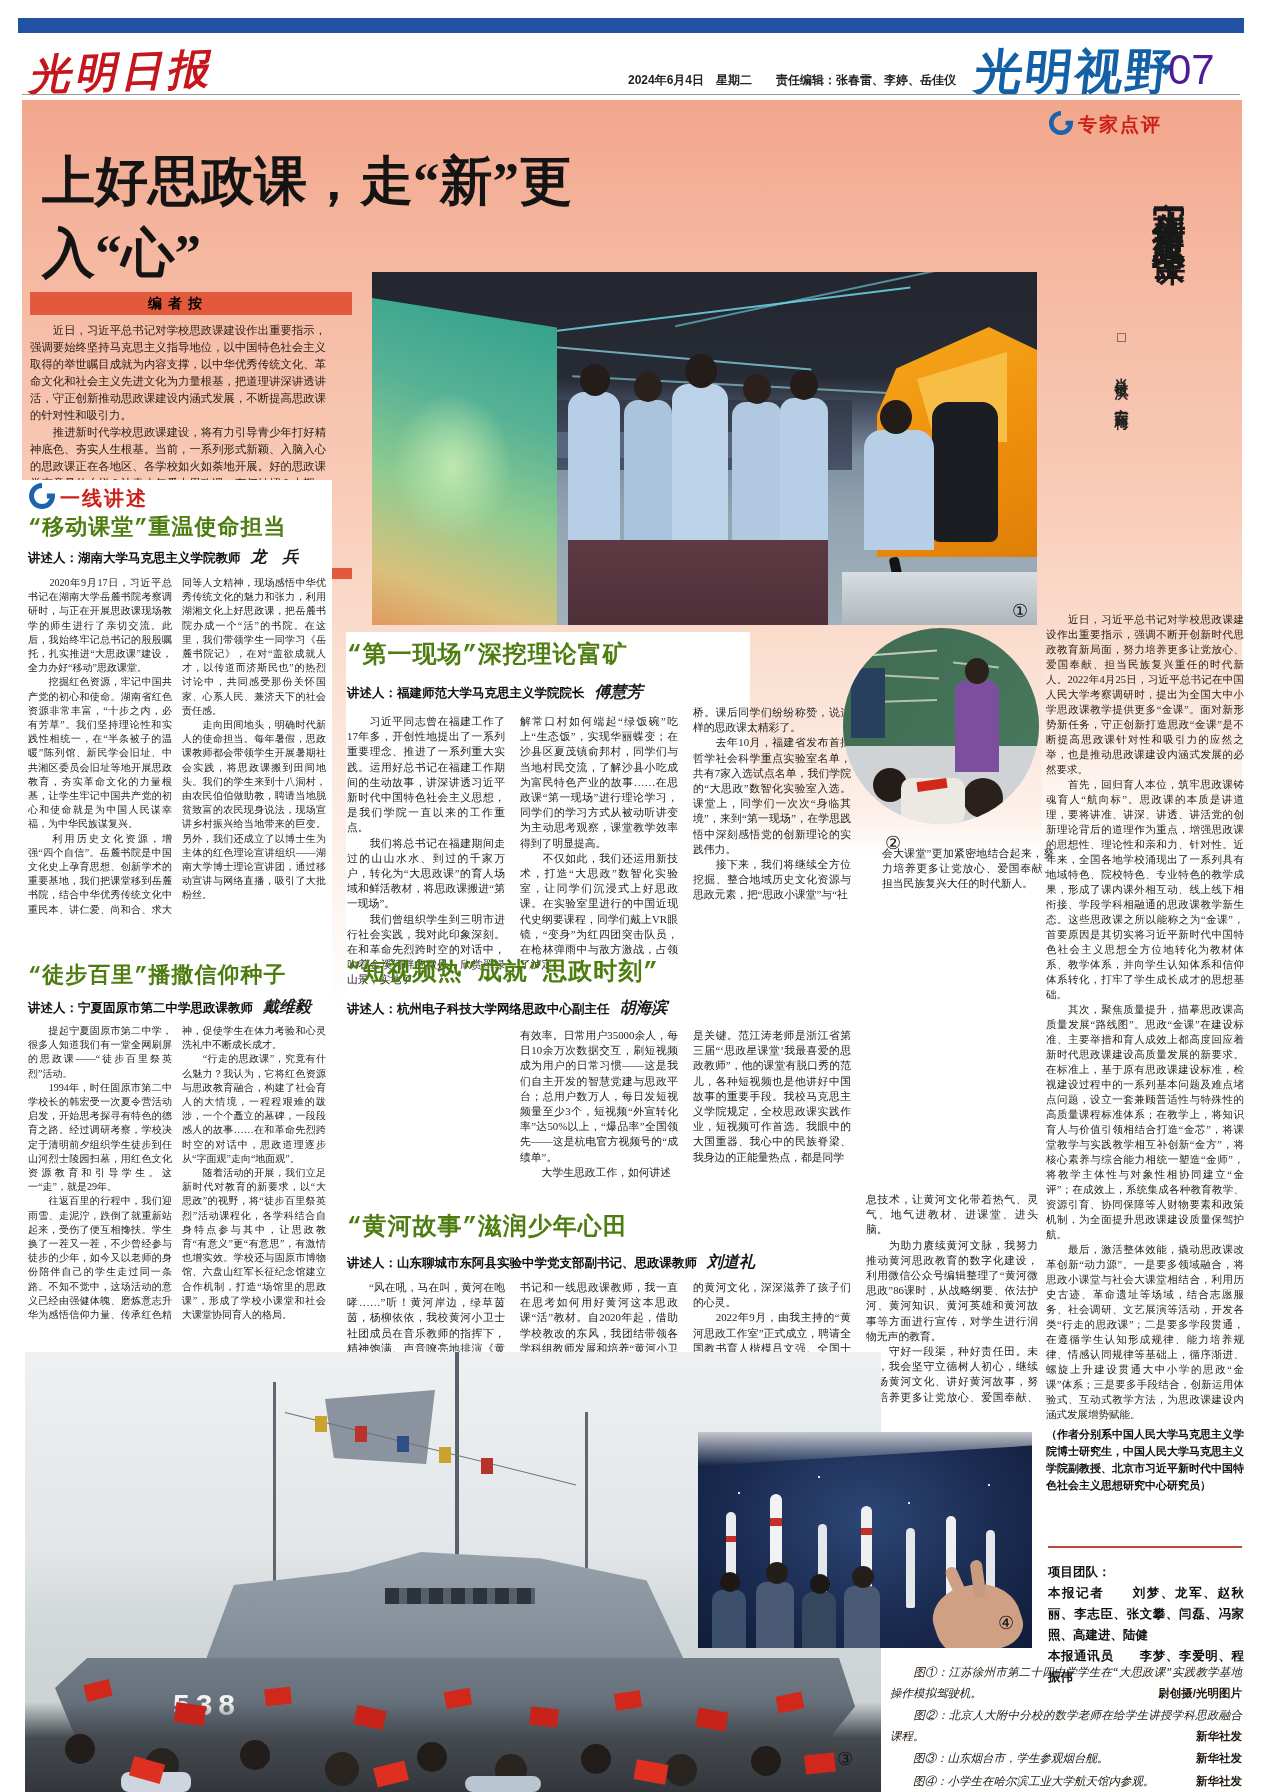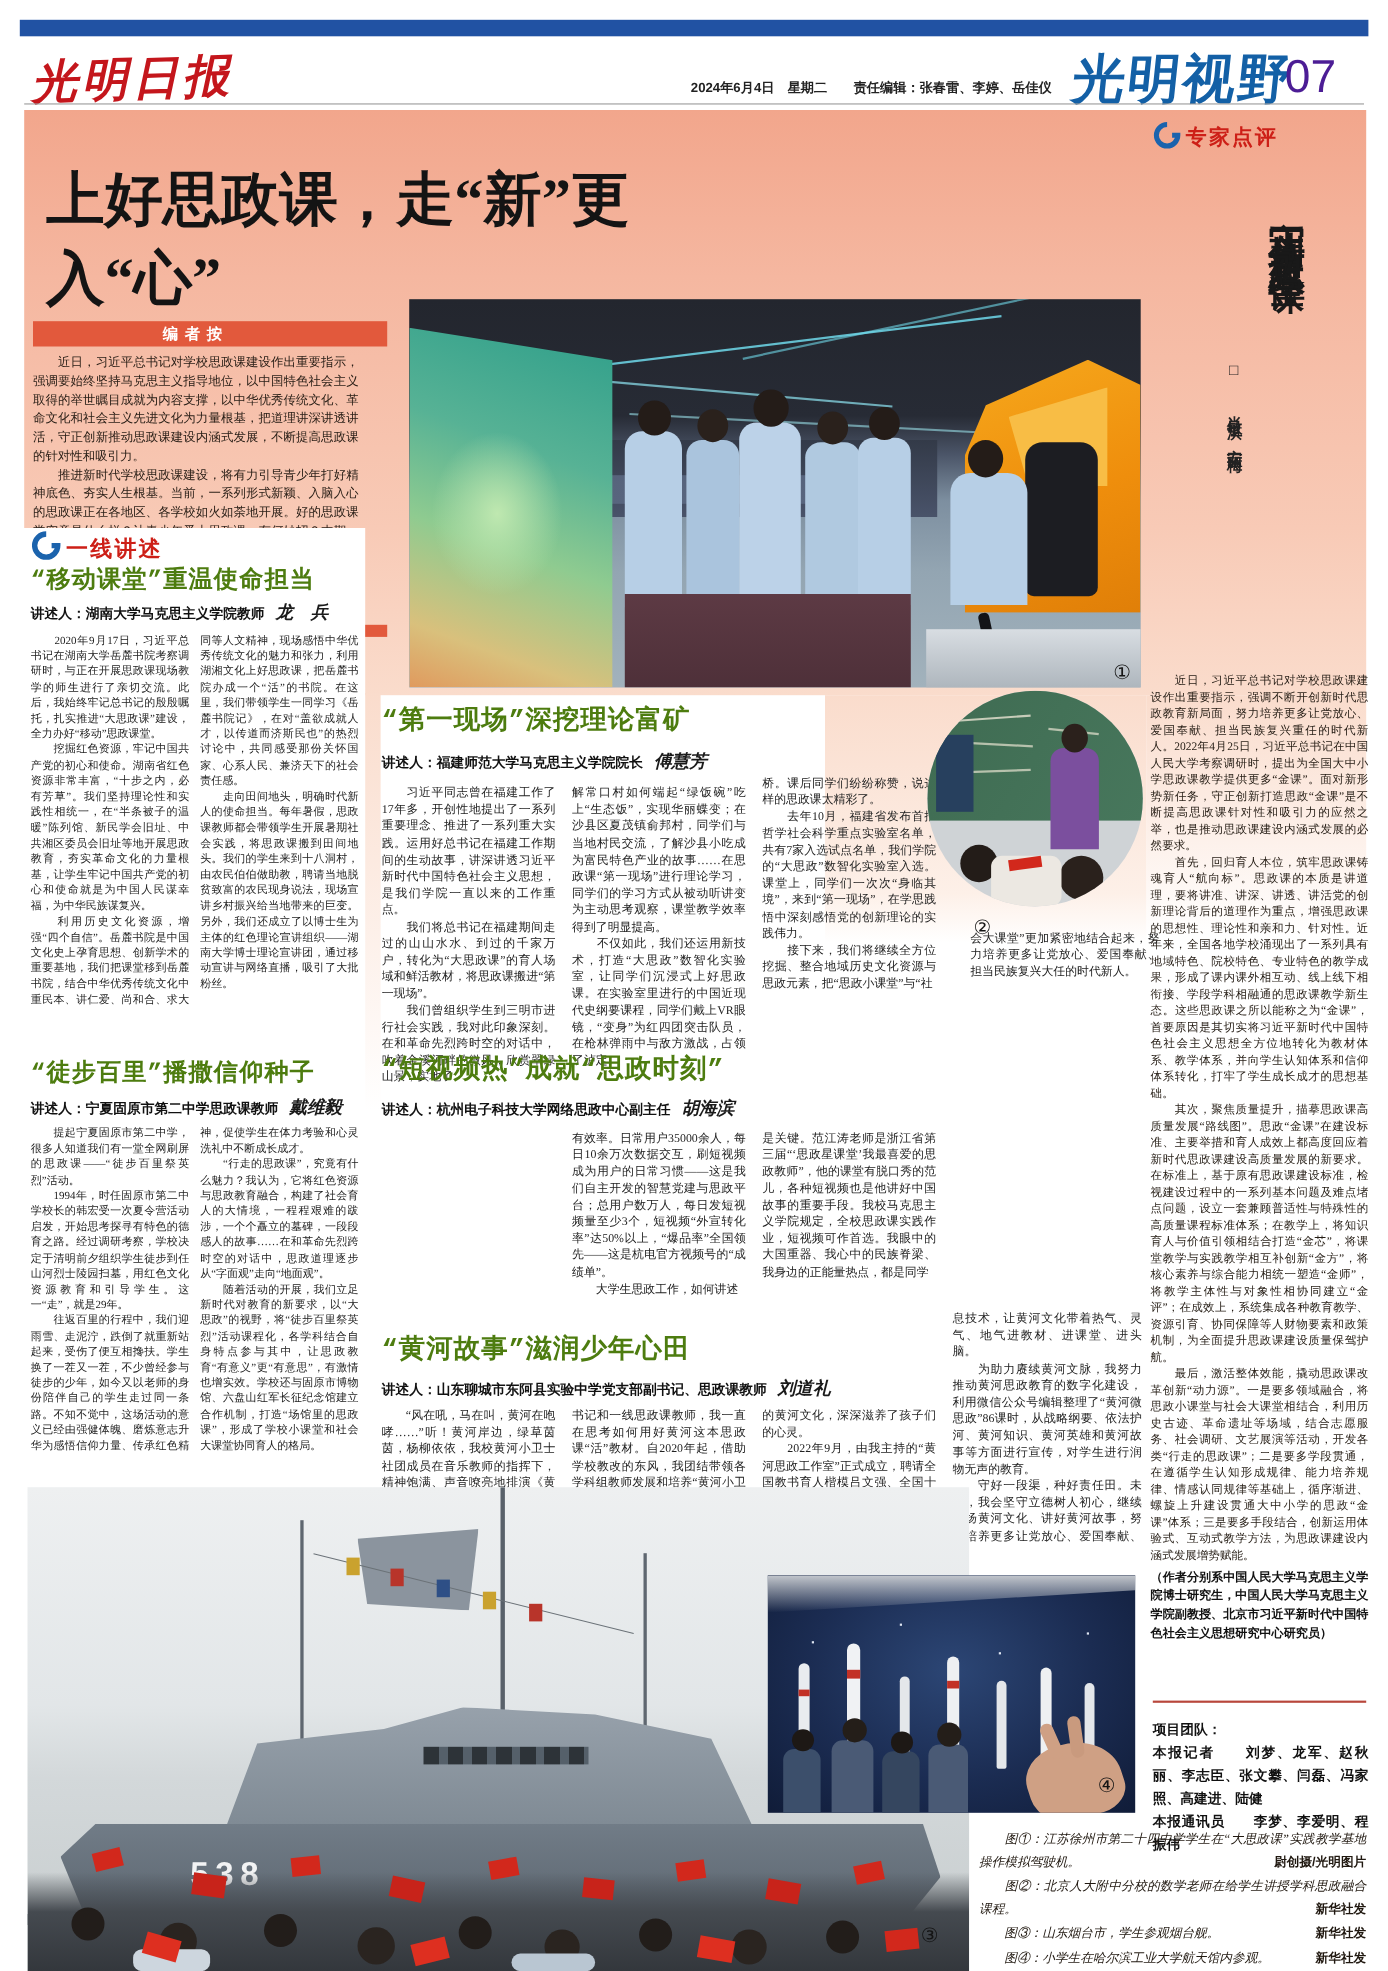--- a/index.html
+++ b/index.html
@@ -34,21 +34,21 @@
 
   <div class="abs" style="left:22px;top:100px;width:1220px;height:380px;background:linear-gradient(180deg,#f2a68c 0%,#f5b7a0 40%,#f8cab6 100%);"></div>
   <div class="abs" style="left:332px;top:480px;width:910px;height:152px;background:linear-gradient(180deg,#f8cab6 0%,#fadccc 100%);"></div>
   <div class="abs" style="left:1042px;top:632px;width:200px;height:220px;background:linear-gradient(180deg,#fadccc 0%,#ffffff 100%);"></div>
   <div class="abs" style="left:750px;top:632px;width:292px;height:225px;background:linear-gradient(180deg,#fadccc 0%,#fdf0e8 80%,#ffffff 100%);"></div>
   <div class="abs" style="left:332px;top:630px;width:14px;height:380px;background:linear-gradient(180deg,#fadccc,#ffffff);"></div>
 
   <div class="abs" style="left:42px;top:146px;width:640px;font-size:53px;font-weight:900;color:#141414;letter-spacing:0px;">上好思政课，走“新”更入“心”</div>
 
   <div class="abs" style="left:30px;top:292px;width:322px;height:23px;background:#e2593c;">
-    <span class="sans" style="display:block;width:296px;text-align:center;color:#ffffff;font-weight:bold;font-size:14px;line-height:23px;letter-spacing:6px;">编者按</span>
+    <span class="sans" style="display:block;width:296px;text-align:center;color:#000000;font-weight:bold;font-size:14px;line-height:23px;letter-spacing:6px;">编者按</span>
   </div>
   <div class="abs" style="left:332px;top:568px;width:20px;height:11px;background:#e2593c;"></div>
   <div class="abs flow" style="left:30px;top:322px;width:296px;height:158px;font-size:11.3px;line-height:17px;color:#2b2018;overflow:hidden;">　　近日，习近平总书记对学校思政课建设作出重要指示，强调要始终坚持马克思主义指导地位，以中国特色社会主义取得的举世瞩目成就为内容支撑，以中华优秀传统文化、革命文化和社会主义先进文化为力量根基，把道理讲深讲透讲活，守正创新推动思政课建设内涵式发展，不断提高思政课的针对性和吸引力。
 　　推进新时代学校思政课建设，将有力引导青少年打好精神底色、夯实人生根基。当前，一系列形式新颖、入脑入心的思政课正在各地区、各学校如火如荼地开展。好的思政课堂究竟是什么样？让青少年爱上思政课，有何妙招？本期，我们邀请一线教育工作者分享他们在思政教育中的实践与思考。</div>
 
   <div class="abs" style="left:372px;top:272px;width:665px;height:353px;overflow:hidden;background:linear-gradient(180deg,#23262e 0%,#272b35 30%,#4b5568 40%,#7d8fa0 52%,#93a5b2 70%,#a2b2bc 100%);">
     <div style="position:absolute;left:120px;top:40px;width:420px;height:2px;background:#6fd8ea;transform:rotate(-7deg);opacity:.85;"></div>
     <div style="position:absolute;left:60px;top:80px;width:380px;height:2px;background:#8ee6f2;transform:rotate(5deg);opacity:.7;"></div>
     <div style="position:absolute;left:300px;top:22px;width:300px;height:2px;background:#6fd8ea;transform:rotate(-12deg);opacity:.6;"></div>
     <div style="position:absolute;left:200px;top:112px;width:330px;height:1.5px;background:#9adfe8;transform:rotate(3deg);opacity:.6;"></div>

